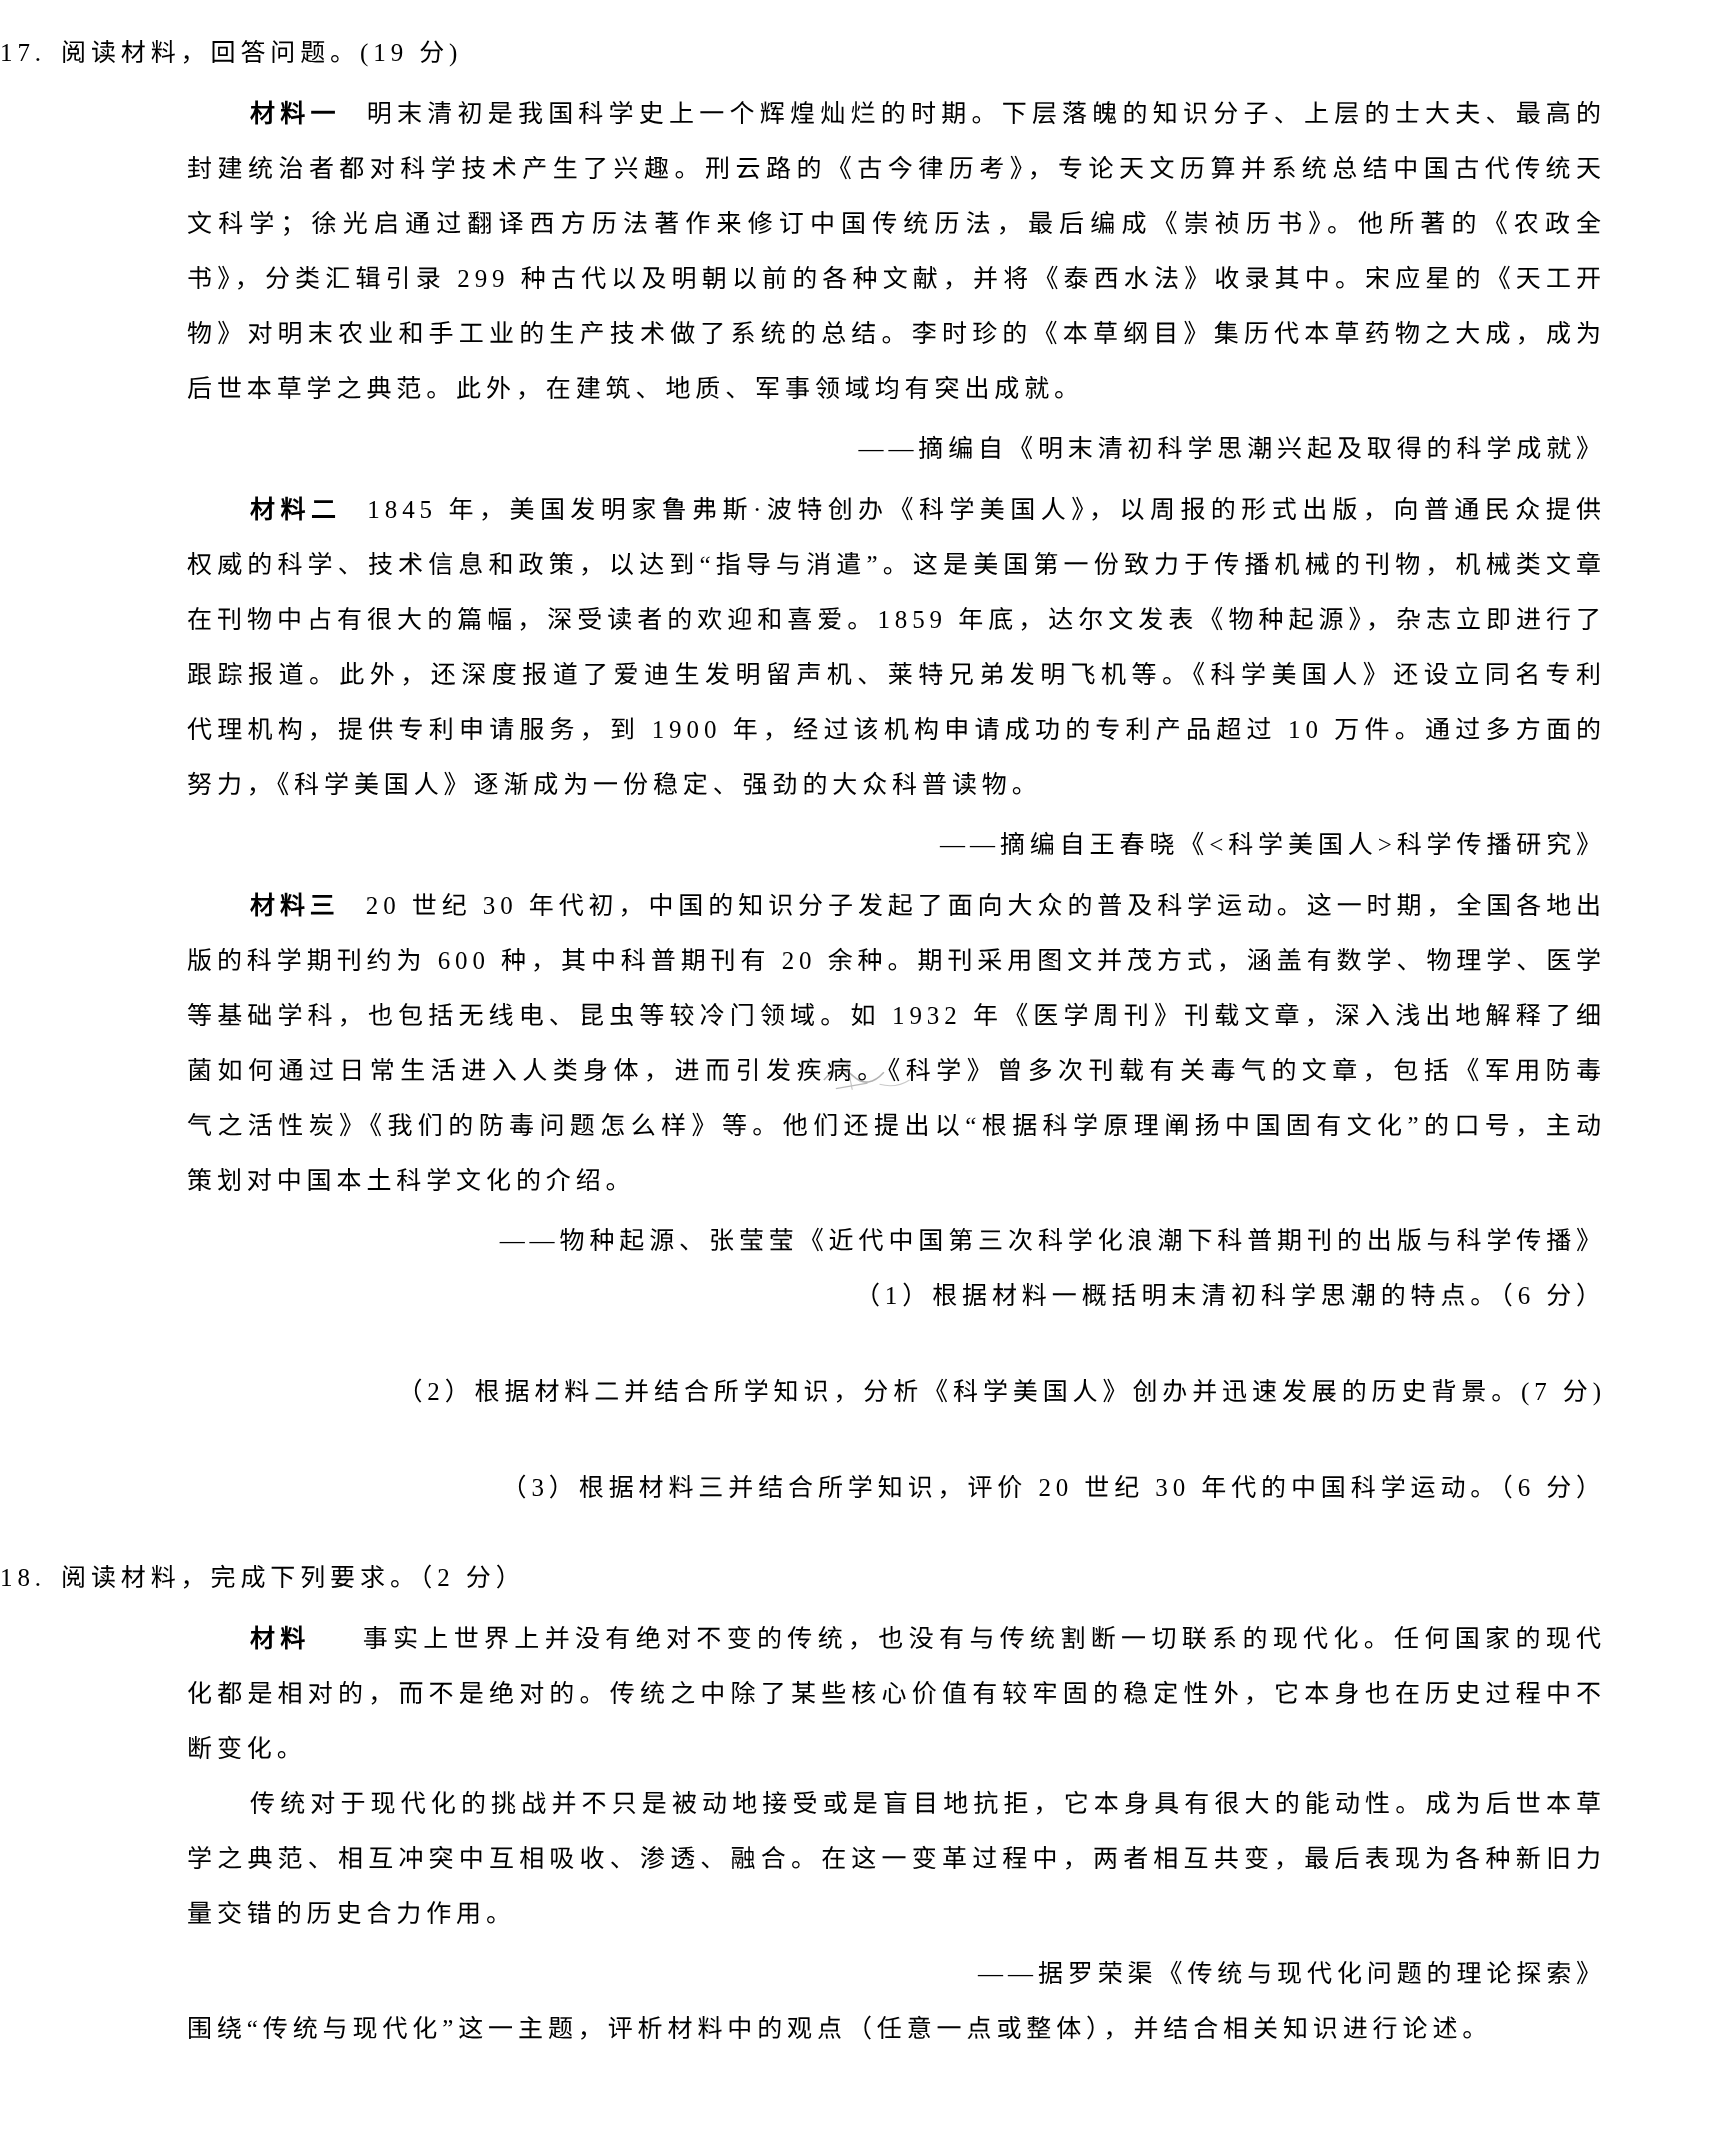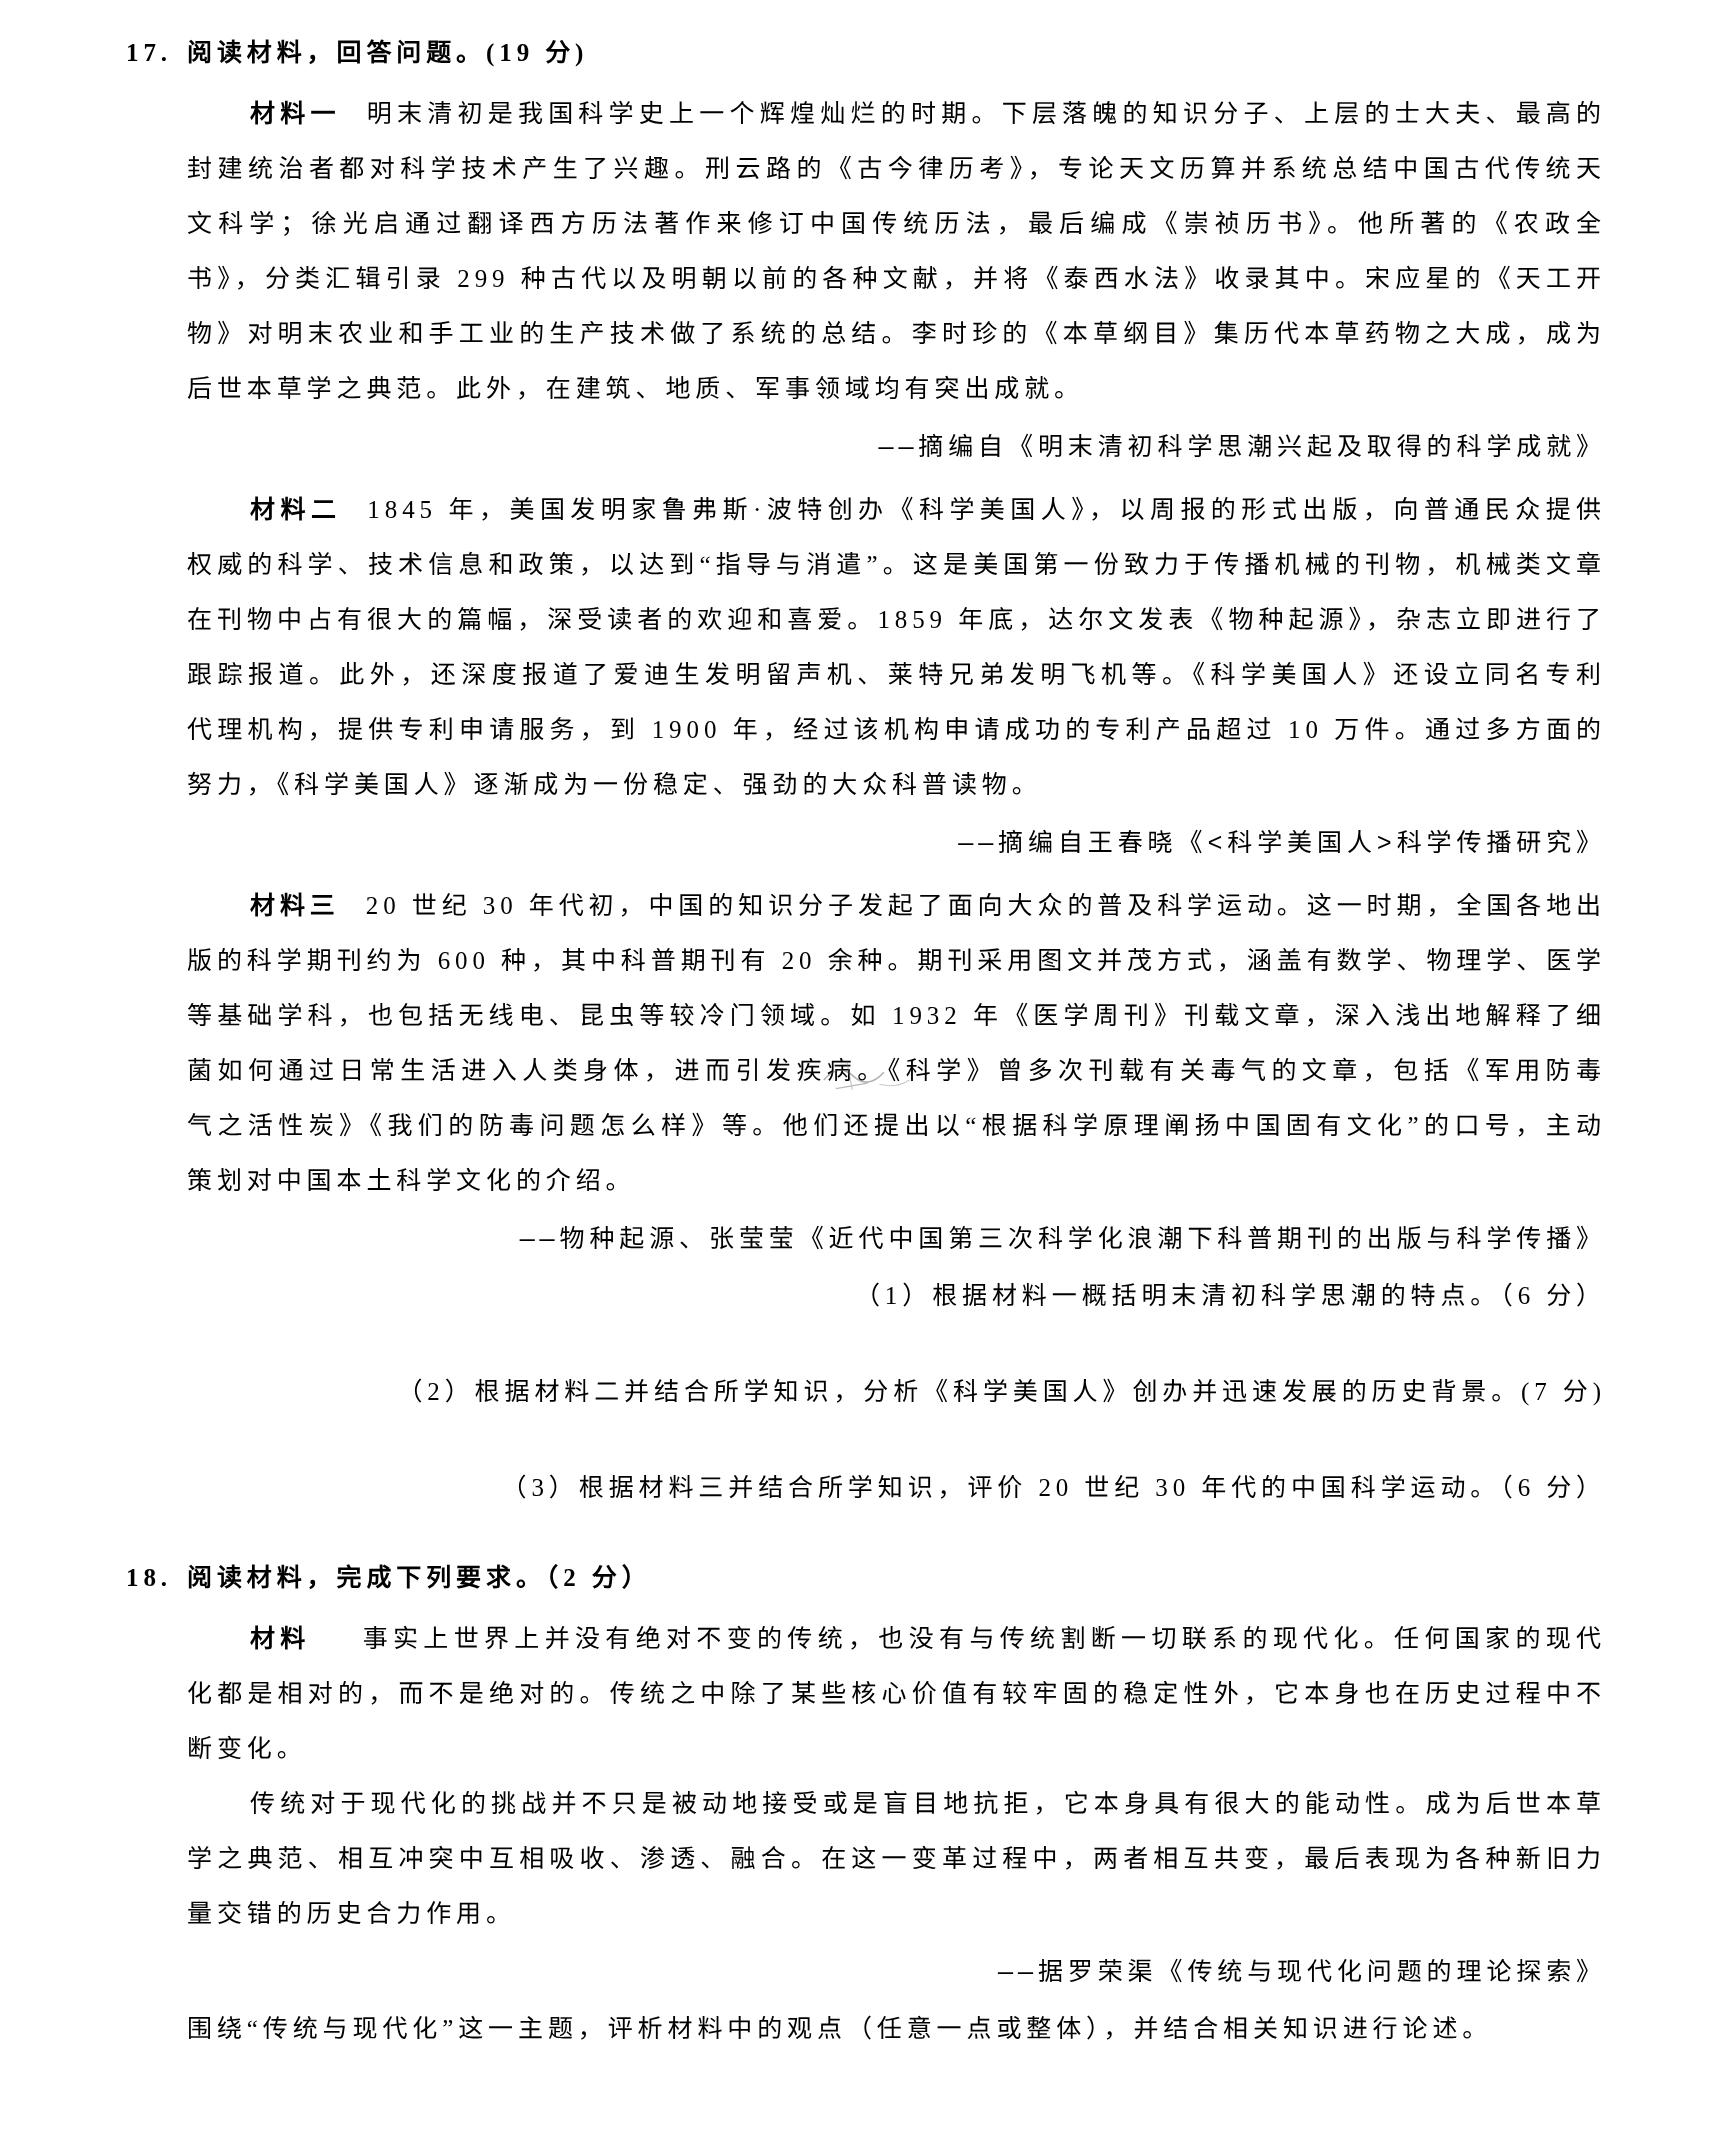--- a/index.html
+++ b/index.html
@@ -15,24 +15,22 @@
     padding-top: 24.6px;
     background: #ffffff;
     color: #000000;
     font-family: "Liberation Serif", "DejaVu Serif", serif;
     font-size: 25px;
     line-height: 55px;
     letter-spacing: 4.9px;
     overflow: hidden;
   }
   .q-intro {
-    margin-left: 126px;
     margin-right: 127px;
     white-space: nowrap;
-    font-weight: bold;
   }
   .q-num {
     display: inline-block;
     min-width: 61px;
   }
   .material {
     margin: 6.6px 127px 0 187px;
     text-indent: 63px;
     text-align: justify;
     text-justify: inter-character;
@@ -44,21 +42,20 @@
     text-justify: inter-character;
   }
   .mlabel {
     font-weight: 700;
   }
   .gap1 { margin-right: 26px; }
   .gap2 { margin-right: 52px; }
   .source {
     margin: 4.4px 127px 0 187px;
     text-align: right;
-    font-family: Liberation Mono, monospace;
   }
   .subq {
     margin: 0 127px 0 187px;
     text-align: right;
   }
   .subq.spaced { margin-top: 41px; }
   .q18 { margin-top: 35px; }
   .task {
     margin: 0 127px 0 187px;
     text-align: justify;

